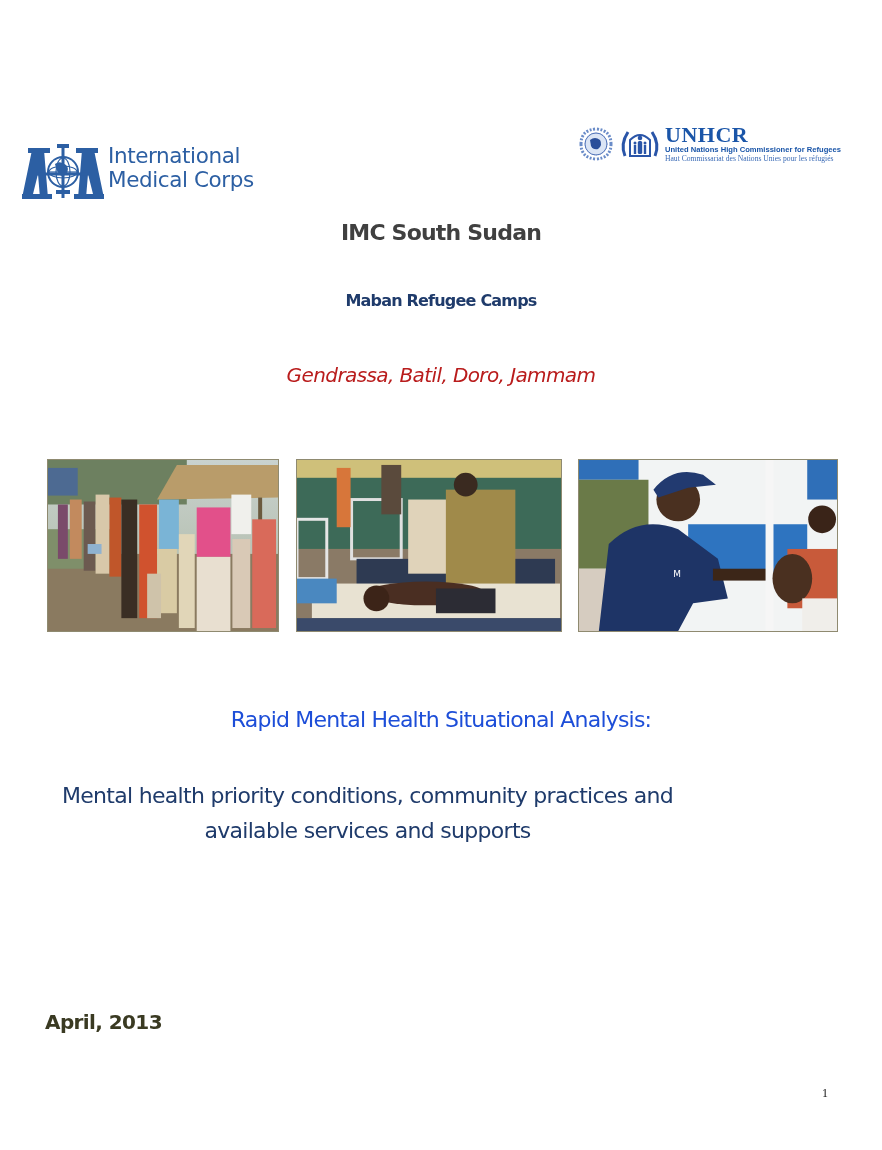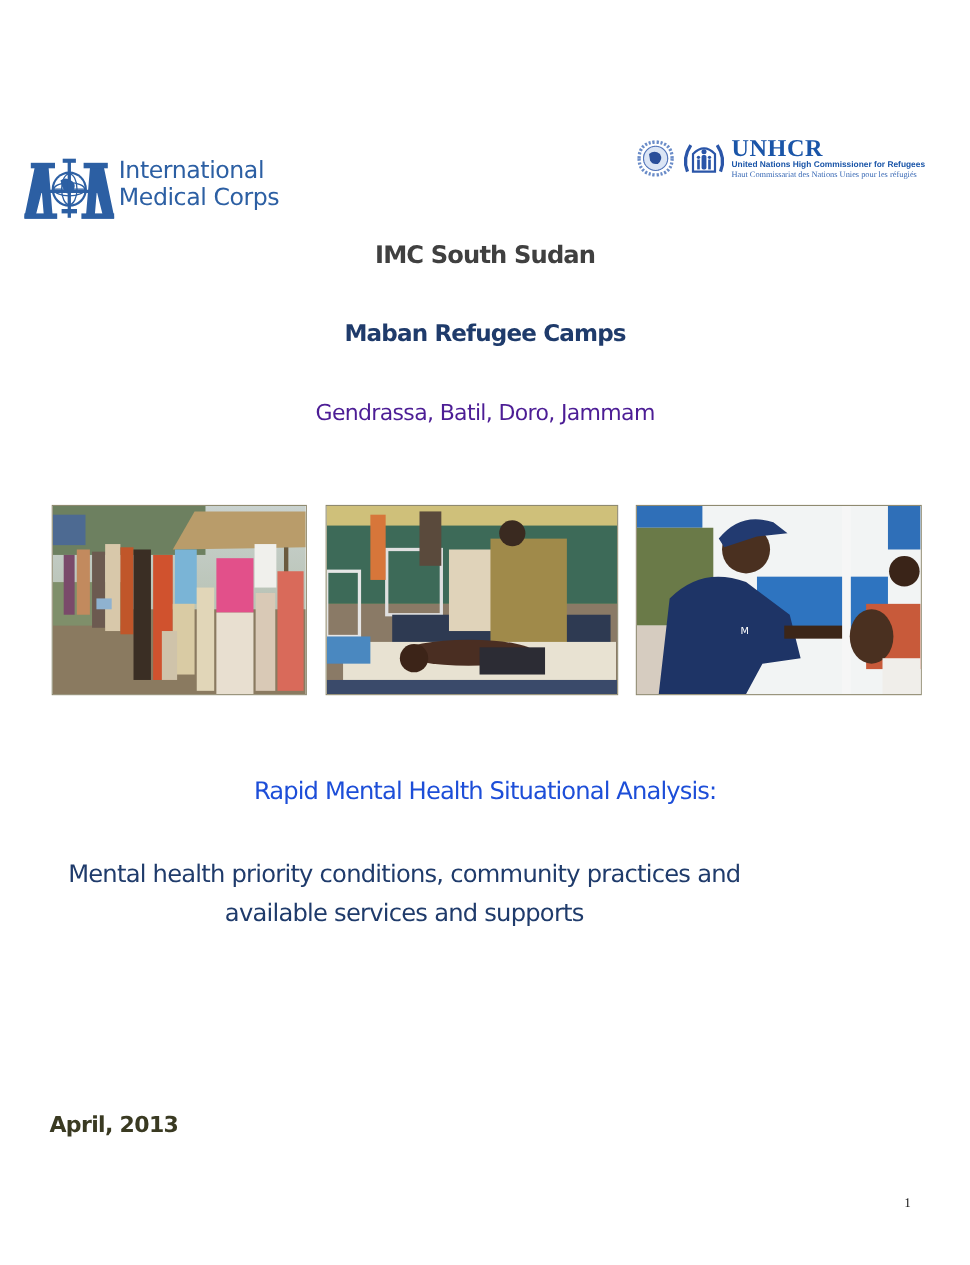--- a/index.html
+++ b/index.html
@@ -65,26 +65,27 @@
     .center-line {
       left: 0; width: 882px; text-align: center;
       font-family: "DejaVu Sans", sans-serif;
       white-space: nowrap;
     }
     .h-org {
       top: 220px; font-size: 22px; font-weight: bold; color: #404040;
       letter-spacing: -0.8px;
     }
     .h-camps {
-      top: 291px; font-size: 21px; font-weight: bold; color: #1f3b6b;
+      top: 291px; font-size: 16px; font-weight: bold; color: #1f3b6b;
       letter-spacing: -0.8px;
     }
     .h-locations {
-      top: 363px; font-size: 20px; color: #4c1d95;
+      top: 363px; font-size: 20px; color: #b91c1c;
       letter-spacing: -0.6px;
+      font-style: italic;
     }
 
     
     .photo {
       top: 459px; height: 173px;
       border: 1.5px solid #8f8a70;
       box-sizing: border-box;
       overflow: hidden;
     }
     .photo svg { display: block; width: 100%; height: 100%; }

